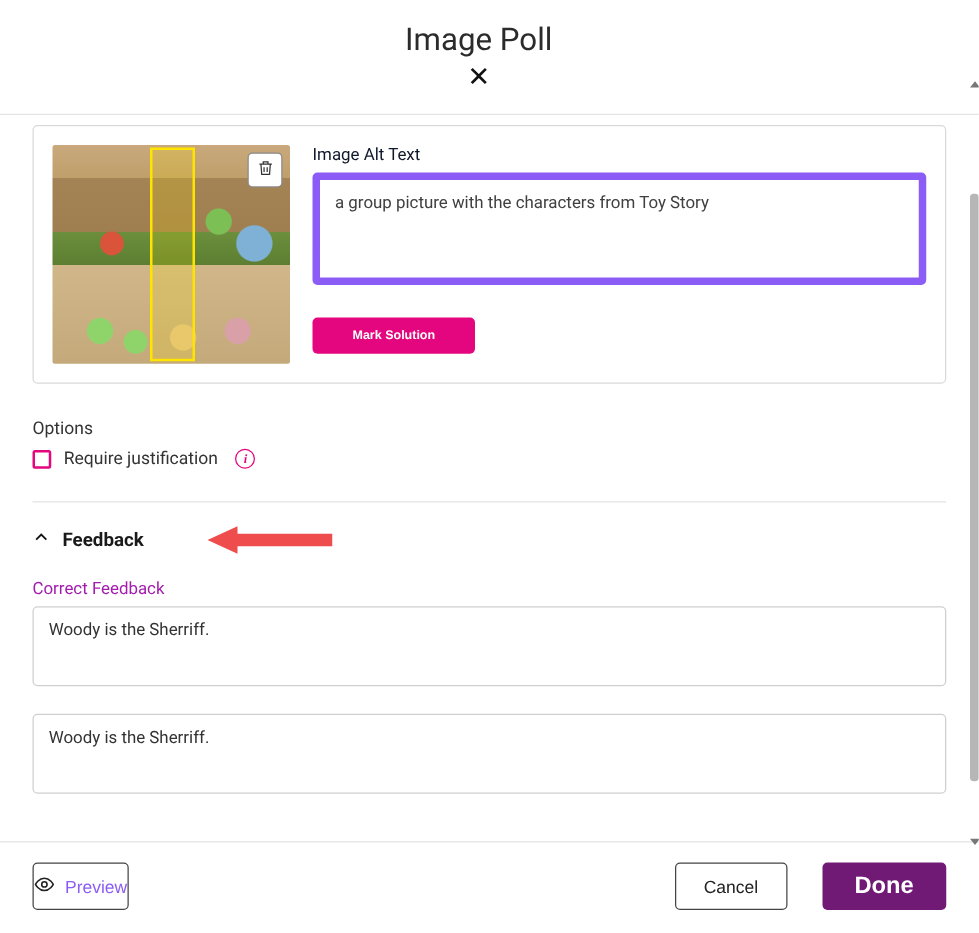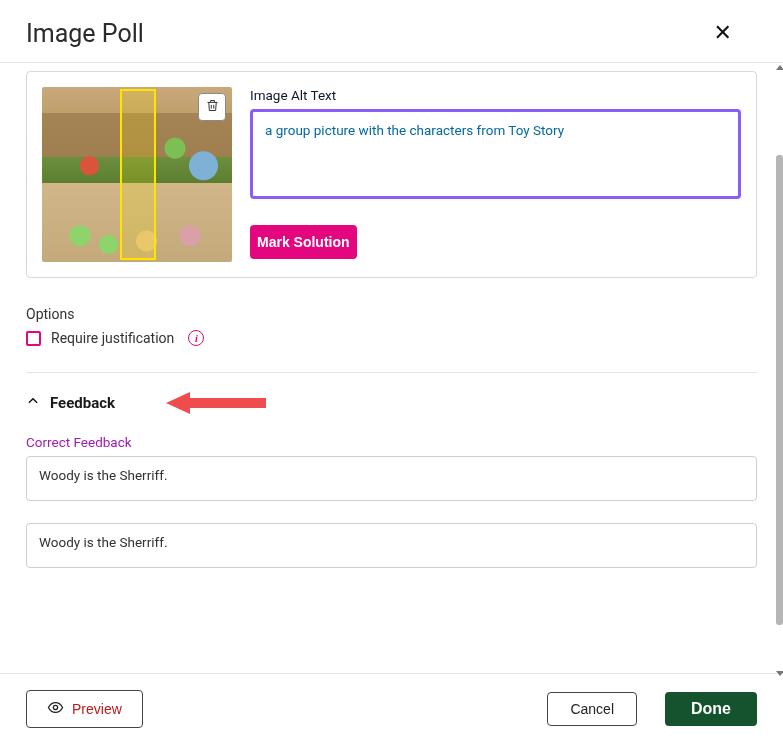--- a/index.html
+++ b/index.html
@@ -16,20 +16,21 @@
       height: 100%;
       display: flex;
       flex-direction: column;
     }
     .modal-header {
       padding: 18px 43px 14px 26px;
       border-bottom: 1px solid #e4e4e4;
       display: flex;
       justify-content: space-between;
       align-items: center;
+      flex-direction: column;
     }
     .modal-title {
       font-size: 25px;
       font-weight: 400;
       color: #2b2b2b;
     }
     .close-btn {
       font-size: 22px;
       line-height: 1;
       color: #111;
@@ -108,36 +109,36 @@
     .image-meta { flex: 1; }
     .field-label {
       font-size: 13.5px;
       color: #0f172a;
       margin-bottom: 6px;
       display: block;
     }
     .alt-textarea {
       width: 100%;
       height: 90px;
-      border: 3px solid #8b5cf6;
+      border: 6px solid #8b5cf6;
       border-radius: 4px;
       padding: 10px 12px;
       font-size: 13.5px;
-      color: #0369a1;
+      color: #404040;
       font-family: inherit;
       resize: none;
     }
     .mark-solution-btn {
       margin-top: 22px;
       background: #e4067e;
       color: #fff;
       border: none;
       border-radius: 4px;
-      padding: 9px 7px;
-      font-size: 14px;
+      padding: 9px 32px;
+      font-size: 10px;
       font-weight: 600;
       cursor: pointer;
     }
     .options-section { margin-top: 28px; }
     .section-heading {
       font-size: 14px;
       color: #333;
       margin-bottom: 8px;
     }
     .checkbox-row {
@@ -202,66 +203,66 @@
       pointer-events: none;
     }
     .annotation-arrow svg { display: block; }
     .fb-label {
       font-size: 13.5px;
       color: #a21caf;
       margin-bottom: 6px;
     }
     .fb-textarea {
       width: 100%;
-      height: 45px;
+      height: 64px;
       border: 1px solid #cfcfcf;
       border-radius: 4px;
       padding: 10px 12px;
       font-size: 13.5px;
       color: #333;
       font-family: inherit;
       resize: none;
       margin-bottom: 18px;
     }
     .modal-footer {
       border-top: 1px solid #e4e4e4;
       padding: 16px 26px 18px 26px;
       display: flex;
       align-items: center;
       justify-content: space-between;
     }
     .preview-btn {
       background: #fff;
       border: 1px solid #444;
       border-radius: 4px;
-      padding: 8px 20px;
+      padding: 8px 0;
       font-size: 14px;
       display: flex;
       align-items: center;
       gap: 8px;
       cursor: pointer;
-      color: #b91c1c;
+      color: #8b5cf6;
     }
     .preview-btn svg { width: 17px; height: 17px; stroke: #222; fill: none; stroke-width: 1.8; }
     .footer-right { display: flex; gap: 28px; }
     .cancel-btn {
       background: #fff;
       border: 1px solid #444;
       border-radius: 4px;
       padding: 8px 22px;
       font-size: 14px;
       cursor: pointer;
       color: #222;
     }
     .done-btn {
-      background: #14532d;
+      background: #701a75;
       border: none;
       border-radius: 4px;
       padding: 8px 26px;
-      font-size: 16px;
+      font-size: 19px;
       font-weight: 600;
       cursor: pointer;
       color: #fff;
     }
     .scroll-indicator {
       position: absolute;
       right: 1px;
       top: 65px;
       width: 6px;
       bottom: 70px;

